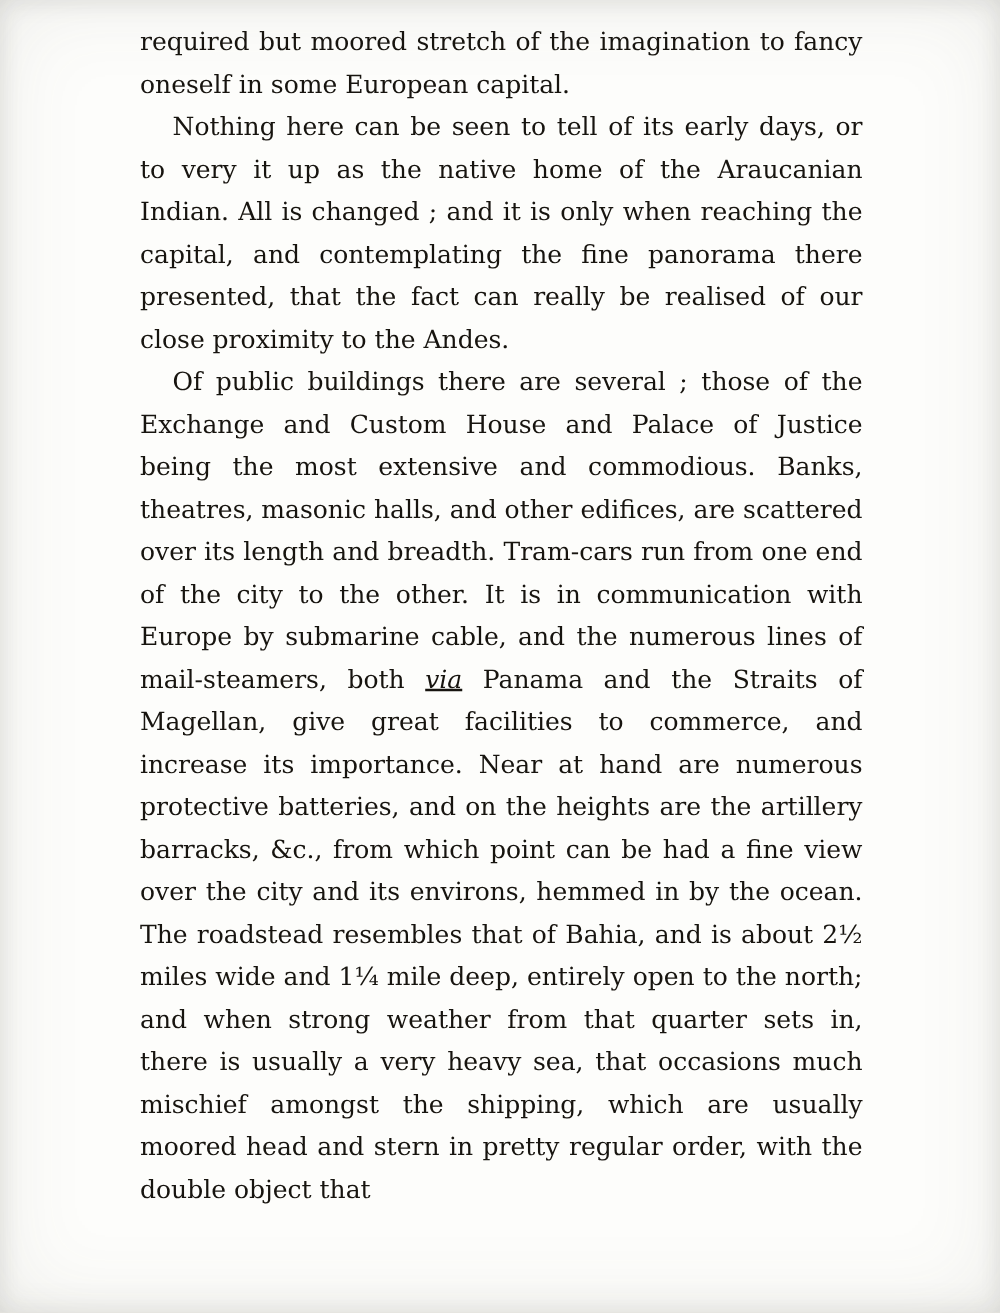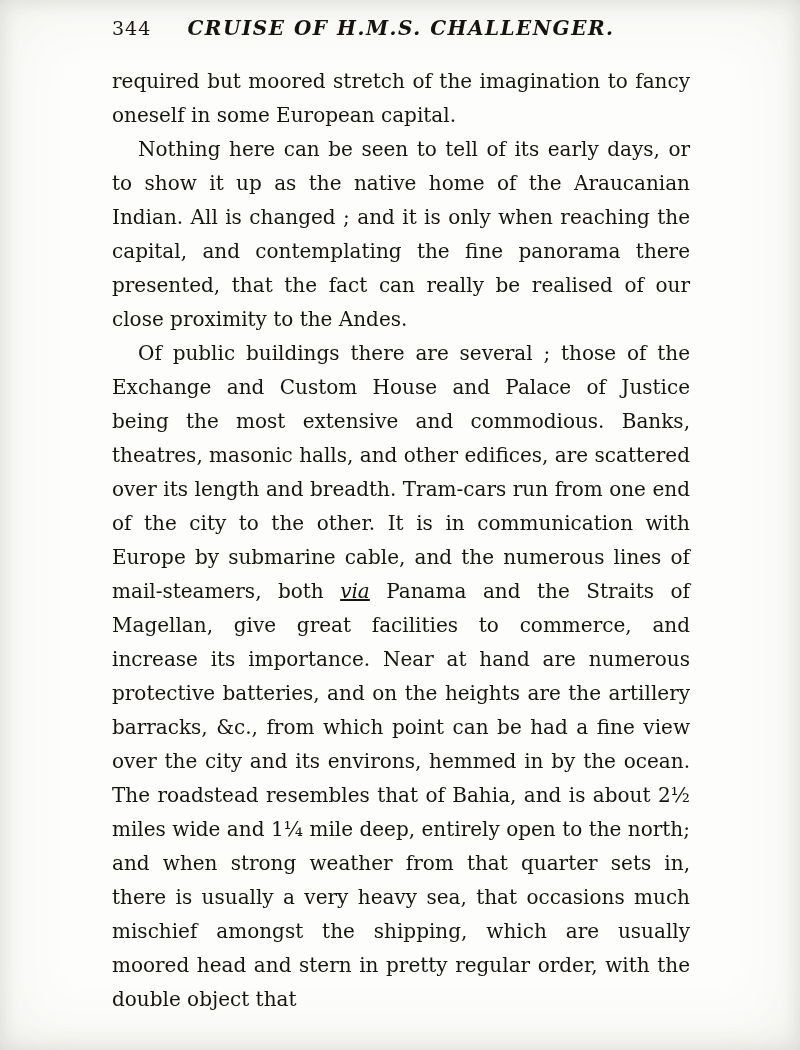--- a/index.html
+++ b/index.html
@@ -61,28 +61,24 @@
   .em-italic {
     font-style: italic;
     text-decoration: underline;
   }
 </style>
 </head>
 <body>
 
 <div class="scan-page">
 
-  <div class="page-header">
-    <span class="folio">344</span>
-    <div class="running-title">CRUISE OF H.M.S. CHALLENGER.</div>
-  </div>
 
   <div class="page-body">
 
     <p>required but moored stretch of the imagination to fancy oneself in some European capital.</p>
 
-    <p class="indented">Nothing here can be seen to tell of its early days, or to show it up as the native home of the Araucanian Indian.  All is changed ; and it is only when reaching the capital, and contemplating the fine panorama there presented, that the fact can really be realised of our close proximity to the Andes.</p>
+    <p class="indented">Nothing here can be seen to tell of its early days, or to very it up as the native home of the Araucanian Indian.  All is changed ; and it is only when reaching the capital, and contemplating the fine panorama there presented, that the fact can really be realised of our close proximity to the Andes.</p>
 
     <p class="indented"><span>Of public buildings there are several ; those of the Exchange and Custom House and Palace of Justice being the most extensive and commodious.  Banks, theatres, masonic halls, and other edifices, are scattered over its length and breadth.  Tram-cars run from one end of the city to the other.  It is in communication with Europe by submarine cable, and the numerous lines of mail-steamers, both </span><span class="em-italic">via</span><span> Panama and the Straits of Magellan, give great facilities to commerce, and increase its importance.  Near at hand are numerous protective batteries, and on the heights are the artillery barracks, &amp;c., from which point can be had a fine view over the city and its environs, hemmed in by the ocean.  The roadstead resembles that of Bahia, and is about 2½ miles wide and 1¼ mile deep, entirely open to the north; and when strong weather from that quarter sets in, there is usually a very heavy sea, that occasions much mischief amongst the shipping, which are usually moored head and stern in pretty regular order, with the double object that</span></p>
 
   </div>
 
 </div>
 
 </body></html>

